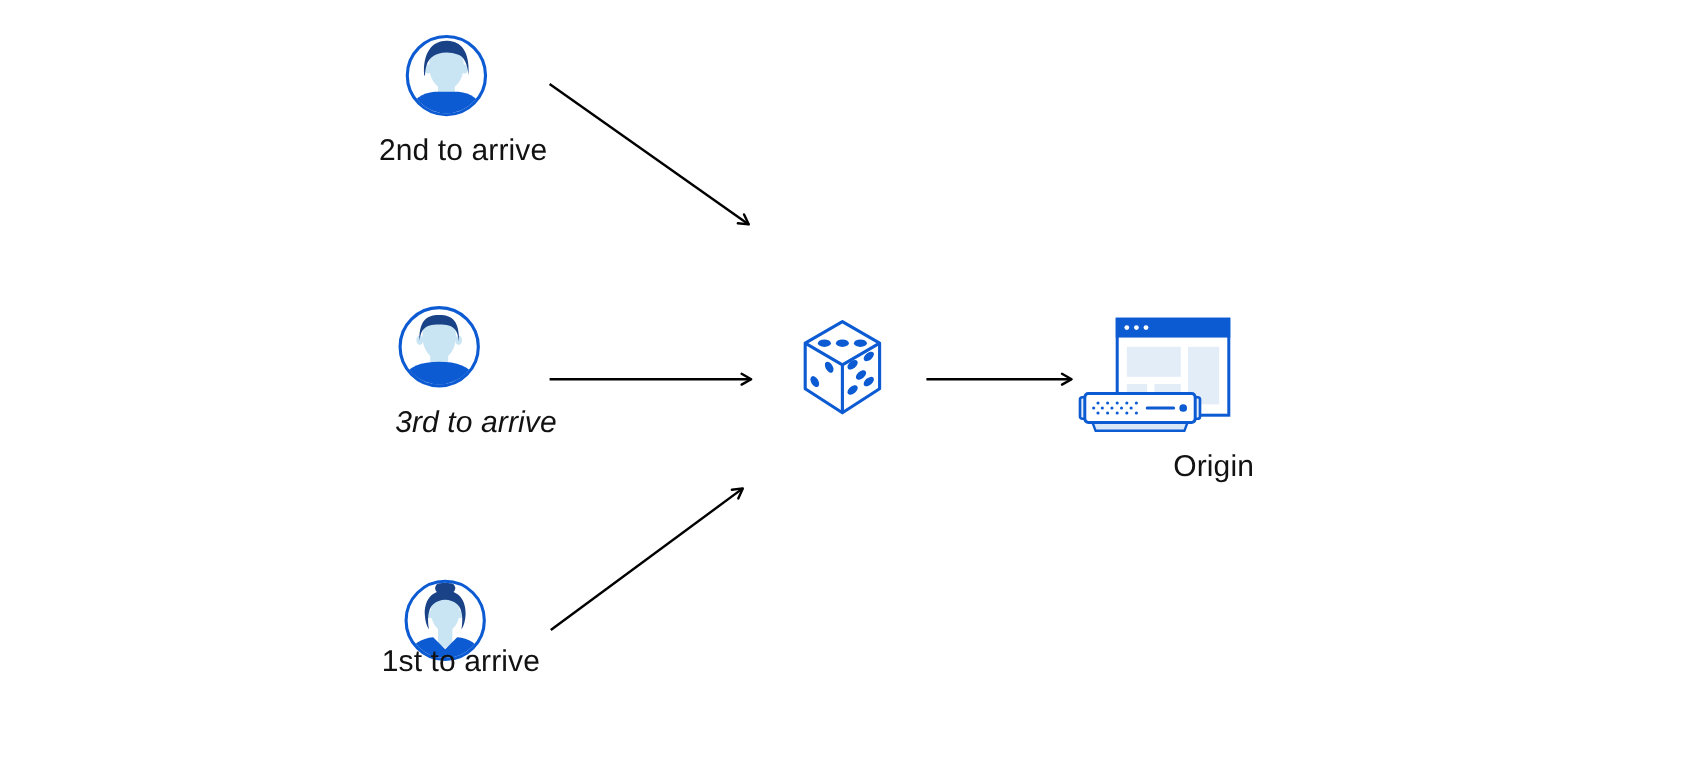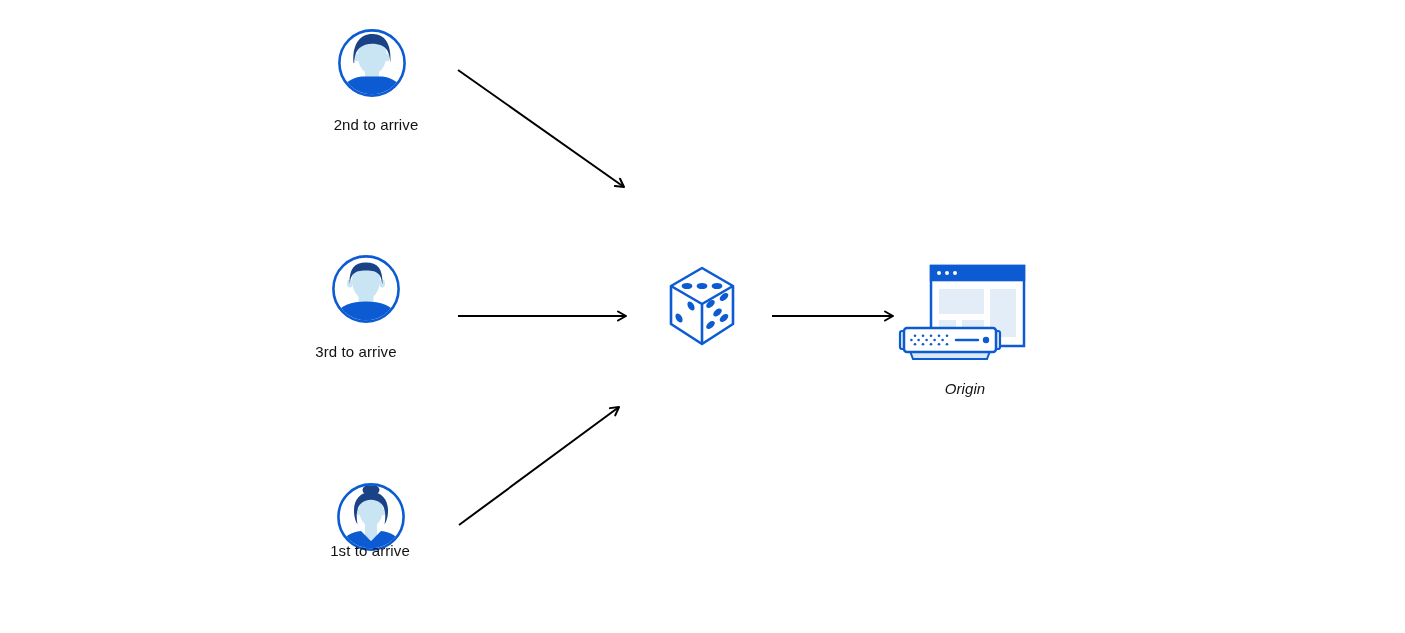--- a/index.html
+++ b/index.html
@@ -17,22 +17,22 @@
     position:relative;
     width:1405px;height:633px;
     background:var(--background);
     overflow:hidden;
     font-family:"Liberation Sans", sans-serif;
   }
   .abs{position:absolute;}
   .node-label{
     position:absolute;
     width:160px;
-    text-align:center;
-    font-size:15px;
+    text-align:right;
+    font-size:25px;
     line-height:22px;
     color:var(--text_black);
     letter-spacing:0.1px;
   }
   svg{display:block;}
 </style>
 </head>
 <body>
 
 <div id="canvas">
@@ -78,21 +78,21 @@
     <g clip-path="url(#clipB)">
       <rect x="28.5" y="35" width="15" height="15" fill="var(--face_blue)"></rect>
       <path d="M1,72 C5,54 18,48.5 36,48.5 C54,48.5 67,54 71,72 Z" fill="var(--primary_blue)"></path>
       <ellipse cx="19.8" cy="30.5" rx="2.8" ry="4" fill="var(--face_blue)"></ellipse>
       <ellipse cx="52.2" cy="30.5" rx="2.8" ry="4" fill="var(--face_blue)"></ellipse>
       <path d="M36,12 C26,12 22,18.5 22,27 C22,38 28.5,46.5 36,46.5 C43.5,46.5 50,38 50,27 C50,18.5 46,12 36,12 Z" fill="var(--face_blue)"></path>
       <path d="M19.5,30 C19.5,16 24,9.5 36,9.5 C48,9.5 52.5,16 52.5,30 L52.5,31.5 C51,22 49,17.5 36,17.5 C23,17.5 21,22 19.5,31.5 Z" fill="var(--dark_navy)"></path>
     </g>
     <circle cx="36" cy="36" r="32.6" fill="none" stroke="var(--primary_blue)" stroke-width="2.6"></circle>
   </svg>
-  <div class="node-label" style="left:276px;top:341px;">3rd to arrive</div>
+  <div class="node-label" style="left:304px;top:341px;font-style:italic;">3rd to arrive</div>
 
   <svg class="abs" style="left:335px;top:481px;" width="72" height="72" viewBox="0 0 72 72">
     <defs>
         <clipPath id="clipC">
           <circle cx="36" cy="36" r="31.4"></circle>
         </clipPath>
       </defs>
     <circle cx="36" cy="36" r="31.4" fill="#fff"></circle>
     <g clip-path="url(#clipC)">
       <ellipse cx="36" cy="9" rx="8.5" ry="5.5" fill="var(--dark_navy)"></ellipse>
@@ -163,15 +163,15 @@
         <circle cx="33" cy="80.2" r="1.3"></circle>
       <circle cx="41" cy="71.8" r="1.3"></circle>
         <circle cx="44.6" cy="76" r="1.3"></circle>
         <circle cx="41" cy="80.2" r="1.3"></circle>
       <circle cx="49" cy="71.8" r="1.3"></circle>
         <circle cx="49" cy="80.2" r="1.3"></circle>
       <circle cx="88" cy="76" r="3.2"></circle>
     </g>
     <line x1="58" y1="76" x2="80" y2="76" stroke="var(--primary_blue)" stroke-width="2.5" stroke-linecap="round"></line>
   </svg>
-  <div class="node-label" style="left:885px;top:378px;font-style:italic;">Origin</div>
+  <div class="node-label" style="left:885px;top:378px;">Origin</div>
 
 </div>
 
 </body></html>

